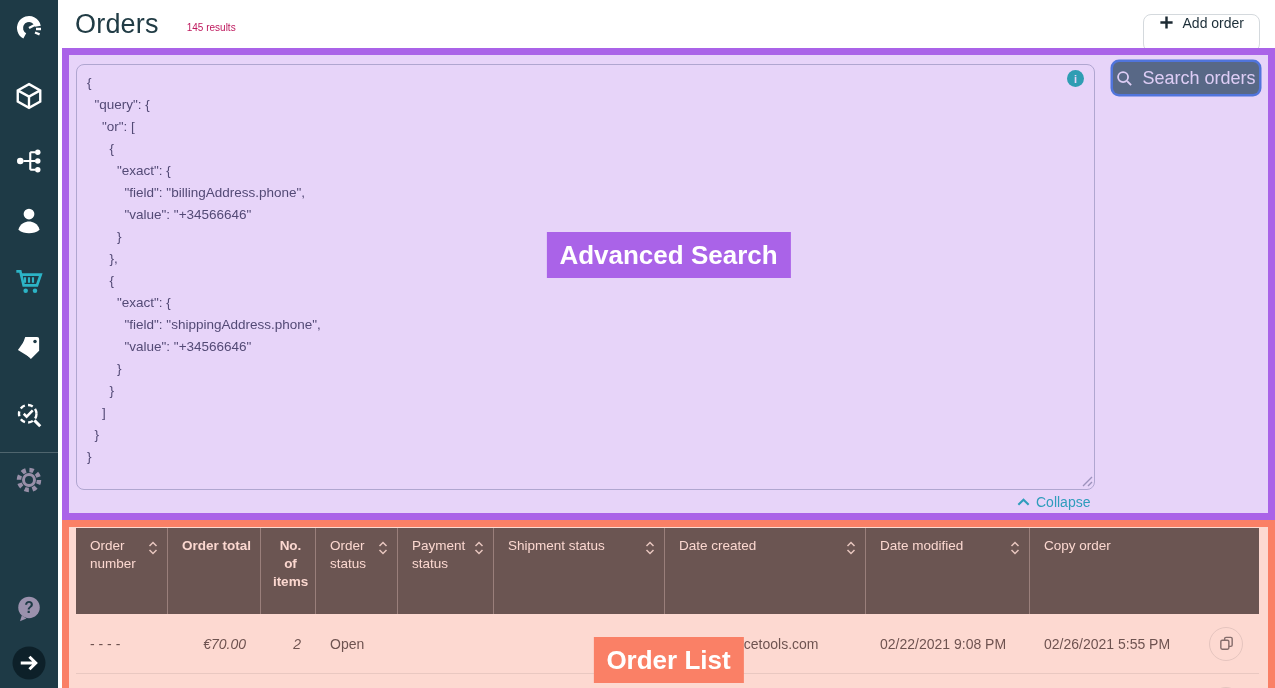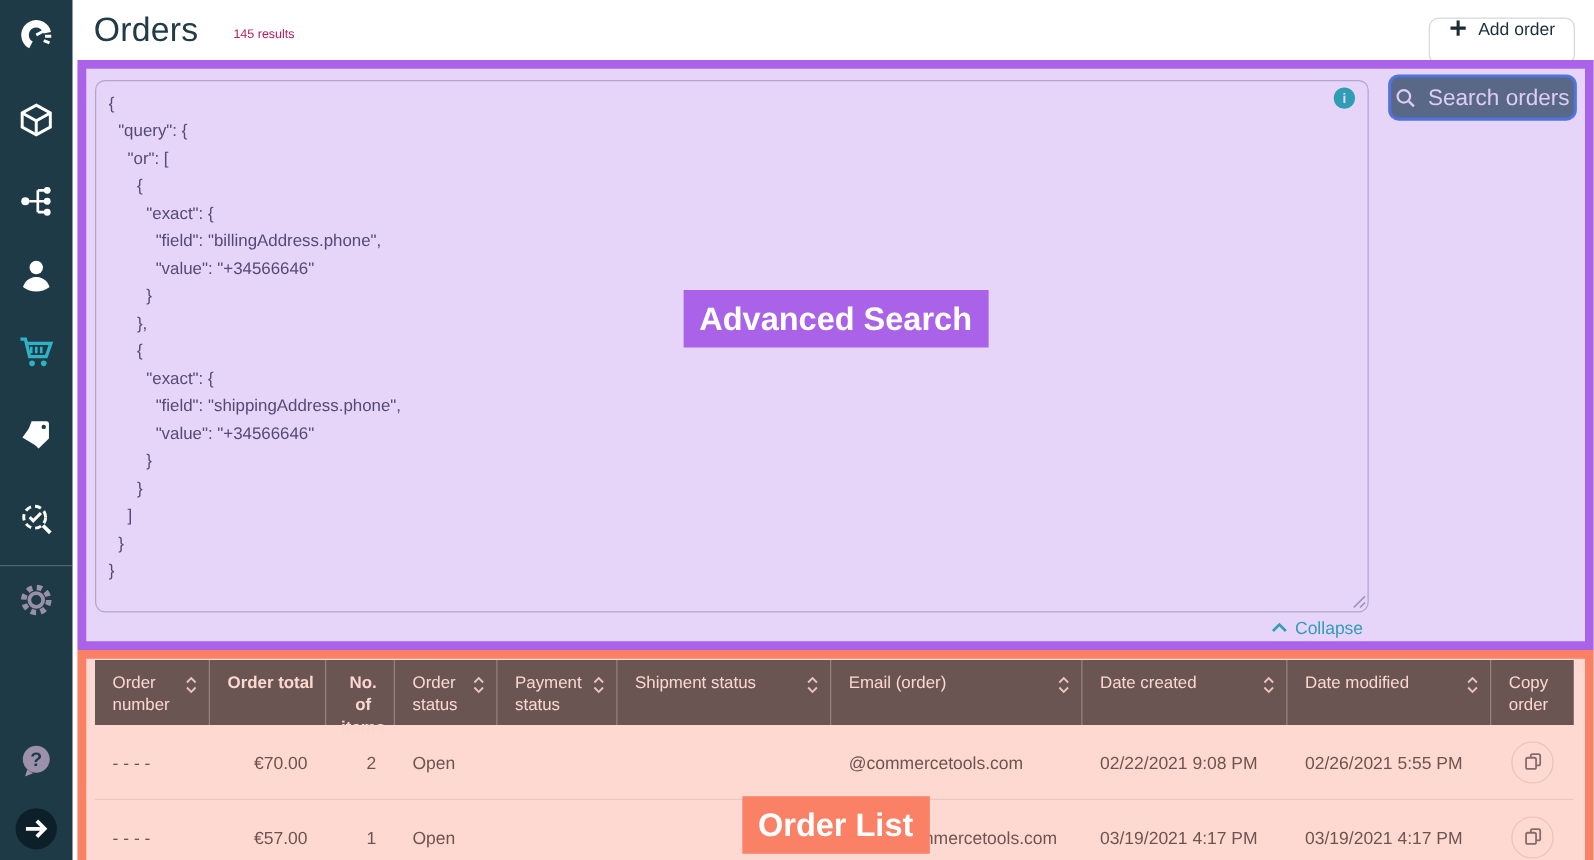--- a/index.html
+++ b/index.html
@@ -42,31 +42,31 @@
                 box-shadow:0 0 0 2.5px #2f7bd6; color:#f2f5fa; font-size:18px;
                 display:flex; align-items:center; justify-content:center; gap:9px; cursor:pointer; }
   .collapse-link { position:absolute; left:958px; top:492px; height:20px;
                    display:flex; align-items:center; gap:5px; color:#00b3ab;
                    font-size:14px; cursor:pointer; }
 
   
   .orders-table { position:absolute; left:18px; top:528px; width:1183px; }
   .thead, .trow { display:grid;
       grid-template-columns:92px 93px 55px 82px 96px 171px 201px 164px 163px 66px; }
-  .thead { background:#2e424a; height:52px; }
+  .thead { background:#2e424a; height:86px; }
   .th { padding:9px 9px 0 14px; font-size:13.5px; line-height:18px; color:#fdfdfd;
         border-right:1px solid rgba(255,255,255,0.32);
         display:flex; justify-content:space-between; align-items:flex-start; cursor:pointer; }
   .th:last-child { border-right:none; }
   .th .sort-ic { margin-top:3px; flex:none; }
   .th.c { justify-content:center; text-align:center;font-weight:bold; }
   .trow { height:60px; background:#fff; border-bottom:1px solid #e3e7e9;
           align-items:center; font-size:14px; color:#333f47; cursor:pointer; }
   .td { padding:0 14px; overflow:hidden; white-space:nowrap; }
-  .td.r { text-align:right; padding-right:15px; }
+  .td.r { text-align:right; padding-right:15px;font-style:italic; }
   .td.icon-cell { display:flex; justify-content:center; padding:0; }
   .copy-btn { width:34px; height:34px; border-radius:50%; background:#fff;
               border:1px solid #dde2e5; display:flex; align-items:center;
               justify-content:center; cursor:pointer; }
 
   
   .ov { position:absolute; z-index:30; pointer-events:none; }
   .ov-purple { left:4px; top:48px; width:1213px; height:472px;
                border:7px solid #aa63e8; background:rgba(170,99,232,0.28); }
   .ov-orange { left:4px; top:520px; width:1213px; height:260px;
@@ -286,29 +286,20 @@
         <div class="th">
           <span>Shipment status</span>
           <span class="sort-ic">
             <svg width="10" height="16" viewBox="0 0 10 16" fill="none" stroke="rgba(255,255,255,0.85)" stroke-width="1.5">
               <path d="M1.5 6 L5 2.5 L8.5 6"></path>
                 <path d="M1.5 10 L5 13.5 L8.5 10"></path>
               </svg>
           </span>
         </div>
         <div class="th">
-          <span>Email (order)</span>
-          <span class="sort-ic">
-            <svg width="10" height="16" viewBox="0 0 10 16" fill="none" stroke="rgba(255,255,255,0.85)" stroke-width="1.5">
-              <path d="M1.5 6 L5 2.5 L8.5 6"></path>
-                <path d="M1.5 10 L5 13.5 L8.5 10"></path>
-              </svg>
-          </span>
-        </div>
-        <div class="th">
           <span>Date created</span>
           <span class="sort-ic">
             <svg width="10" height="16" viewBox="0 0 10 16" fill="none" stroke="rgba(255,255,255,0.85)" stroke-width="1.5">
               <path d="M1.5 6 L5 2.5 L8.5 6"></path>
                 <path d="M1.5 10 L5 13.5 L8.5 10"></path>
               </svg>
           </span>
         </div>
         <div class="th">
           <span>Date modified</span>

